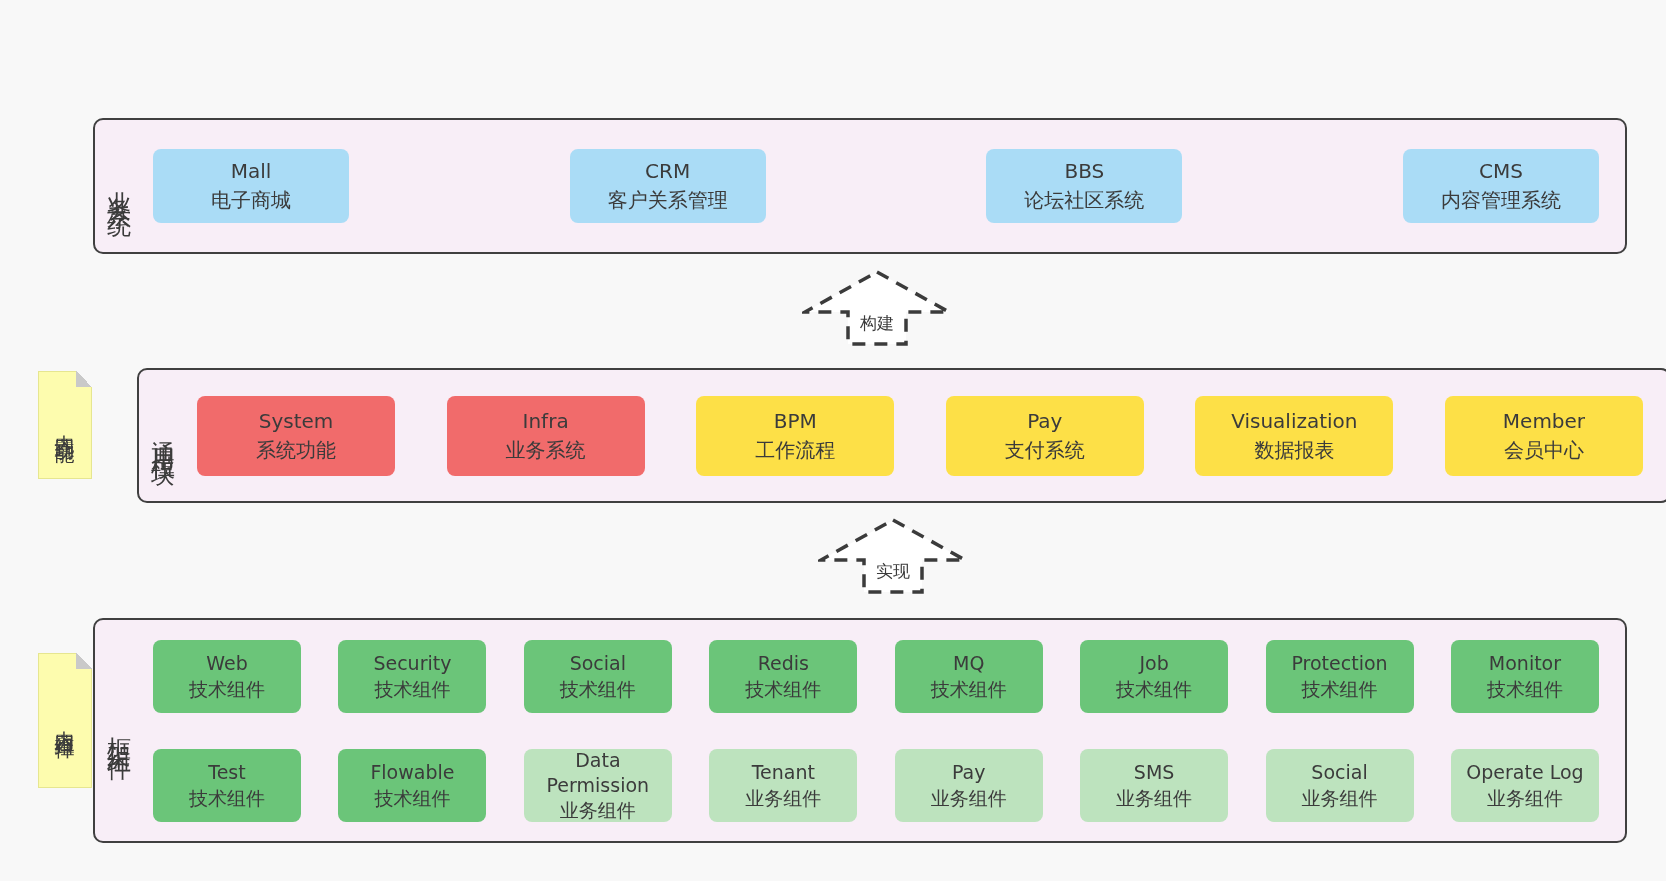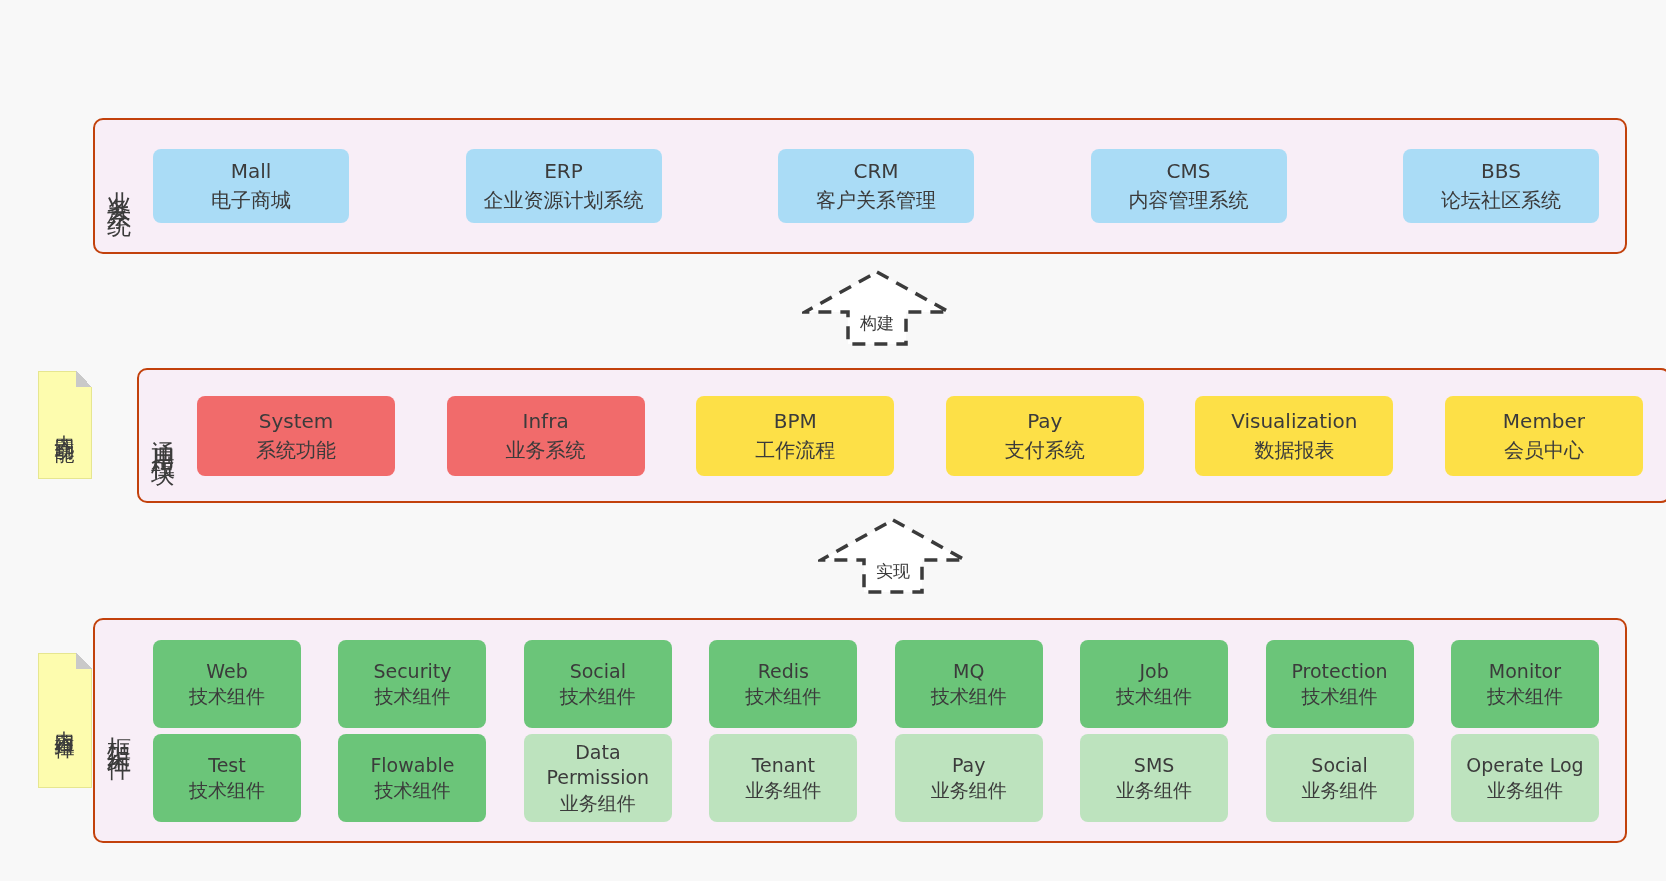--- a/index.html
+++ b/index.html
@@ -1,39 +1,39 @@
 <!DOCTYPE html>
 <html><head>
 <meta charset="utf-8">
 <style>
   html,body{margin:0;padding:0;background:#f8f8f8;}
   body{font-family:"DejaVu Sans","Liberation Sans",sans-serif;color:#3b3b3b;}
   .canvas{position:relative;width:1666px;height:881px;background:#f8f8f8;overflow:hidden;}
 
   .layer{position:absolute;left:93px;width:1534px;background:#f8eef7;
-         border:2px solid #c2410c;border-radius:10px;box-sizing:border-box;z-index:2;}
+         border:2px solid #404040;border-radius:10px;box-sizing:border-box;z-index:2;}
   #layer-business{top:118px;height:136px;}
   #layer-modules{top:368px;height:135px;margin-left:44px;}
   #layer-components{top:618px;height:225px;}
 
   .layer-label{position:absolute;left:12px;top:50%;transform:translateY(-50%);
                writing-mode:vertical-rl;text-orientation:upright;
                font-size:24px;letter-spacing:7px;line-height:1;white-space:nowrap;}
 
   .box-row{position:absolute;left:58px;right:26px;top:0;bottom:0;
            display:flex;justify-content:space-between;align-items:center;}
   .grid{position:absolute;left:58px;right:26px;top:20px;bottom:19px;
         display:flex;flex-direction:column;justify-content:space-between;}
   .row8{display:flex;justify-content:space-between;}
 
   .box{border-radius:8px;display:flex;flex-direction:column;justify-content:center;
        align-items:center;text-align:center;font-size:20px;line-height:1.45;box-sizing:border-box;}
   .w6{width:196px;height:74px;}
   .w6m{width:198px;height:80px;}
-  .w8{width:148px;height:88px;font-size:19px;line-height:1.32;}
+  .w8{width:148px;height:73px;font-size:19px;line-height:1.32;}
 
   .blue{background:#aadcf6;}
   .red{background:#f16b6b;}
   .pink{background:#fde047;}
   .gdark{background:#6bc579;}
   .glight{background:#bde3be;}
 
   .sticky{position:absolute;width:54px;background:#fdfcae;border:1px solid #e6e690;
           box-sizing:border-box;display:flex;align-items:center;justify-content:center;z-index:1;}
   .sticky::after{content:"";position:absolute;top:-1px;right:-1px;width:16px;height:16px;
@@ -62,34 +62,30 @@
   </div>
 
   <div class="layer" id="layer-business">
     <div class="layer-label">业务系统</div>
     <div class="box-row">
       <div class="box w6 blue">
         <div>Mall</div>
         <div>电子商城</div>
       </div>
       <div class="box w6 blue">
-        <div>ERP</div>
-        <div>企业资源计划系统</div>
-      </div>
-      <div class="box w6 blue">
         <div>CRM</div>
         <div>客户关系管理</div>
       </div>
       <div class="box w6 blue">
+        <div>BBS</div>
+        <div>论坛社区系统</div>
+      </div>
+      <div class="box w6 blue">
         <div>CMS</div>
         <div>内容管理系统</div>
-      </div>
-      <div class="box w6 blue">
-        <div>BBS</div>
-        <div>论坛社区系统</div>
       </div>
     </div>
   </div>
 
   <svg class="arrow" id="arrow-build" viewBox="0 0 150 78">
     <polygon points="75,3 147,43 104,43 104,75 46,75 46,43 3,43"></polygon>
     <text x="75" y="60" text-anchor="middle">构建</text>
   </svg>
 
   <div class="layer" id="layer-modules">

